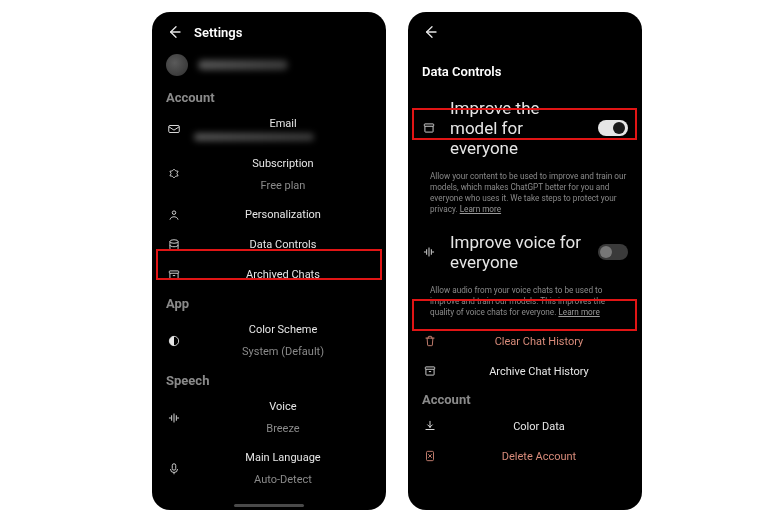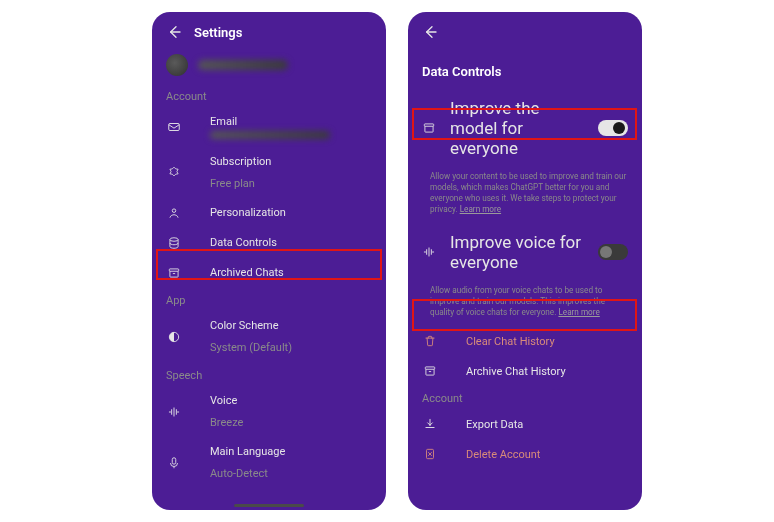--- a/index.html
+++ b/index.html
@@ -8,54 +8,55 @@
     font-family: -apple-system, BlinkMacSystemFont, "Segoe UI", Roboto, sans-serif;
     width: 774px;
     height: 522px;
     position: relative;
     overflow: hidden;
   }
   .phone {
     position: absolute;
     width: 234px;
     height: 498px;
-    background: #4c1d95;
+    background: #000000;
     border-radius: 18px;
     color: #e6e6e6;
     overflow: hidden;
     font-size: 11px;
   }
   .phone-left { left: 152px; top: 12px; }
   .phone-right { left: 408px; top: 12px; }
 
   .topbar {
     display: flex;
     align-items: center;
     gap: 12px;
     padding: 12px 14px 10px 14px;
   }
   .topbar .title { font-size: 13px; font-weight: 600; color:#fff; }
   .arrow-back svg { width:16px; height:16px; }
   .arrow-back { display:flex; align-items:center; cursor:pointer; }
 
   .section-label {
-    font-size: 11px;
+    font-size: 13px;
     color: #8a8a8a;
     padding: 6px 8px 4px 14px;
-    font-weight: 400;
+    font-weight: 700;
   }
 
   .row {
     display: flex;
     align-items: center;
-    gap: 28px;
+    gap: 12px;
     padding: 8px 14px;
     min-height: 30px;
     cursor: pointer;
     position: relative;
+    text-align: center;
   }
   .row .icon { width:16px; flex:0 0 16px; display:flex; align-items:center; justify-content:center; }
   .row .icon svg { width:14px; height:14px; }
   .row .txt { flex:1; line-height:1.25; }
   .row .primary { font-size: 11px; color: #e6e6e6; }
   .row .secondary { font-size: 11px; color: #8a8a8a; margin-top:8px; }
   .row.danger .primary { color: #d88b7a; }
 
   .profile-row {
     display:flex; align-items:center; gap:10px; padding: 4px 14px 8px 14px;
@@ -319,21 +320,21 @@
 
   <div class="section-label">Account</div>
 
   <div class="row">
     <span class="icon">
       <svg viewBox="0 0 24 24" fill="none">
           <path d="M12 4v10m0 0l-4-4m4 4l4-4M5 18h14" class="stroke-e" stroke-width="1.6" stroke-linecap="round" stroke-linejoin="round"></path>
         </svg>
     </span>
     <div class="txt">
-        <div class="primary">Export Data</div>
+        <div class="primary">Color Data</div>
       </div>
   </div>
 
   <div class="row danger">
     <span class="icon">
       <svg viewBox="0 0 24 24" fill="none">
           <rect x="6" y="4" width="12" height="16" rx="2" class="stroke-d" stroke-width="1.5"></rect>
           <path d="M9 9l6 6M15 9l-6 6" class="stroke-d" stroke-width="1.5"></path>
         </svg>
     </span>

